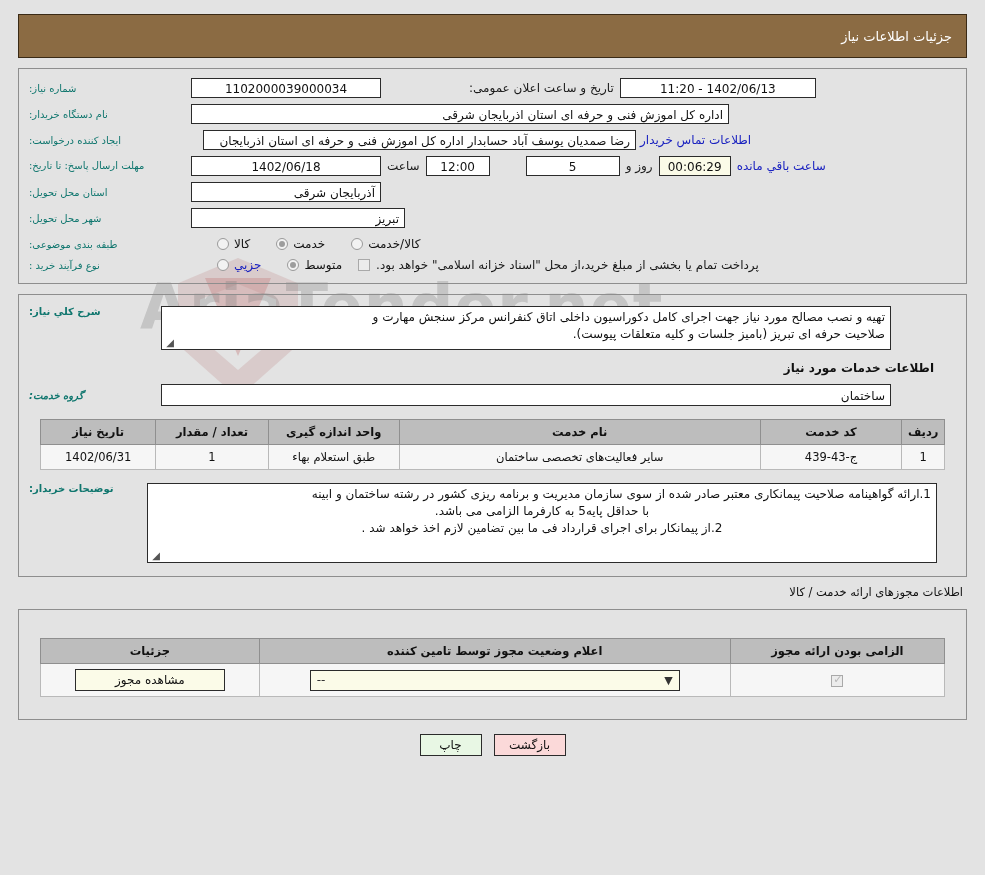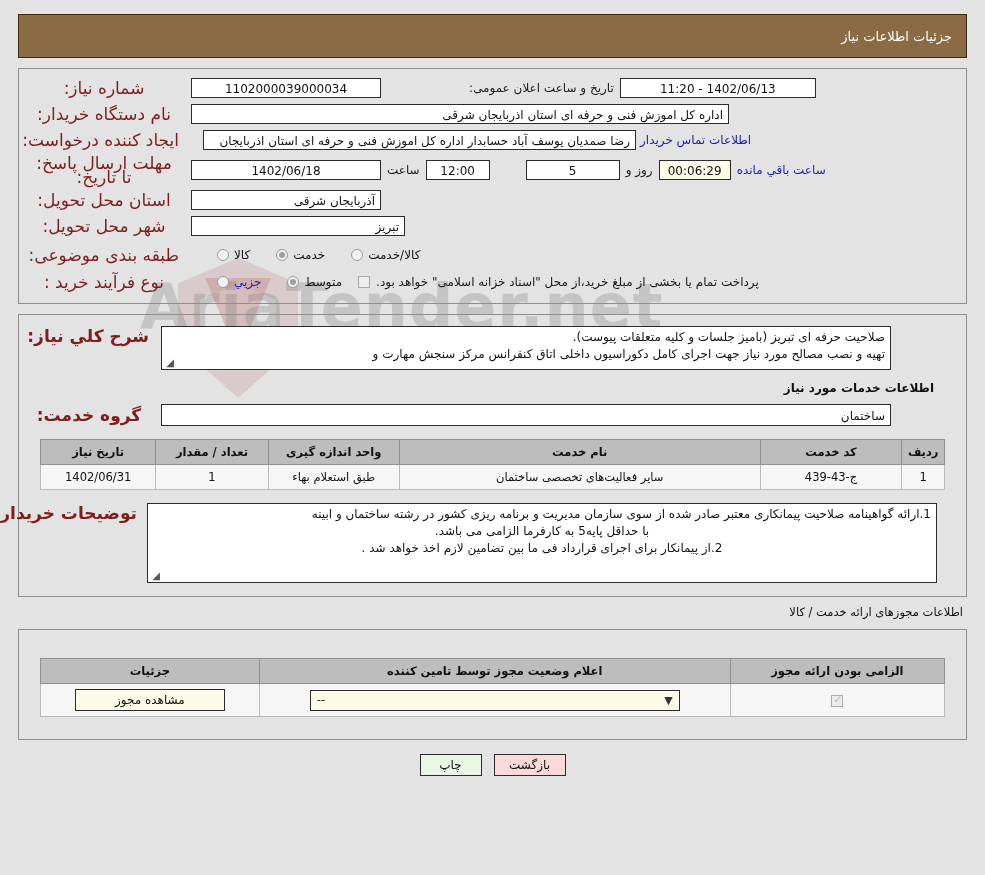--- a/index.html
+++ b/index.html
@@ -96,23 +96,23 @@
 
   
   .frow {
     display: flex;
     align-items: center;
     margin: 0;
     padding: 3px 10px 3px 10px;
     box-sizing: border-box;
   }
   .flabel {
-    font-size: 17px;
-    color: #7f1d1d;
-    text-align: center;
+    font-size: 10px;
+    color: #0f766e;
+    text-align: left;
     white-space: nowrap;
   }
   .flabel.w150 { width: 150px; flex: none; }
 
   .fld {
     border: 1px solid #2b2b2b;
     background: #ffffff;
     height: 20px;
     line-height: 20px;
     font-size: 12px;
@@ -382,33 +382,33 @@
     <div class="flabel w150" style="padding-right:12px;">نوع فرآیند خرید :</div>
   </div>
 
 </div>
 
 <div class="panel" style="padding:8px 0 10px 0;">
 
   <div class="frow" style="align-items:flex-start;">
     <div style="flex:1 1 auto;"></div>
     <div class="ta" style="width:730px;height:44px;">
+      <p>تهیه و نصب مصالح مورد نیاز جهت اجرای کامل دکوراسیون داخلی اتاق کنفرانس مرکز سنجش مهارت و</p>
       <p>صلاحیت حرفه ای تبریز (بامیز جلسات و کلیه متعلقات پیوست).</p>
-      <p>تهیه و نصب مصالح مورد نیاز جهت اجرای کامل دکوراسیون داخلی اتاق کنفرانس مرکز سنجش مهارت و</p>
       <span class="grip">◢</span>
     </div>
     <div class="flabel" style="width:120px;font-weight:bold;padding-right:12px;">شرح كلي نياز:</div>
   </div>
 
   <div class="section-title">اطلاعات خدمات مورد نیاز</div>
 
   <div class="frow">
     <div style="flex:1 1 auto;"></div>
     <div class="fld rt" style="width:730px;height:22px;line-height:22px;">ساختمان</div>
-    <div class="flabel" style="width:120px;font-weight:bold;padding-right:12px;">گروه خدمت:</div>
+    <div class="flabel" style="width:120px;font-weight:bold;padding-right:12px;font-style:italic;">گروه خدمت:</div>
   </div>
 
   <div style="display:flex;justify-content:center;margin-top:10px;">
     <table class="grid" style="width:905px;">
       <thead>
         <tr>
           <th style="width:34px;">ردیف</th>
           <th style="width:140px;">کد خدمت</th>
           <th style="width:380px;">نام خدمت</th>
           <th style="width:130px;">واحد اندازه گیری</th>

